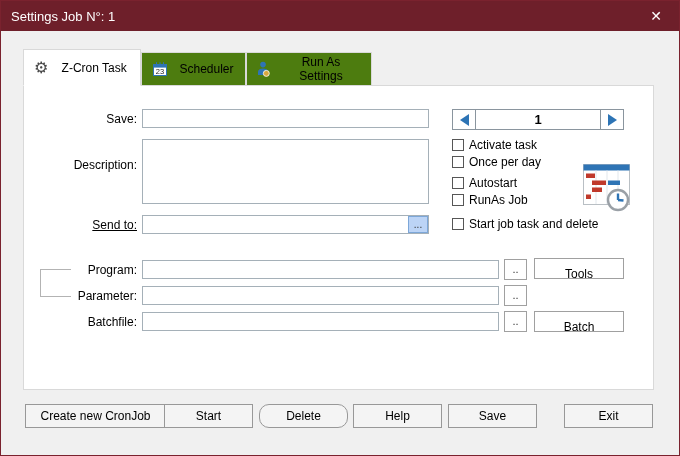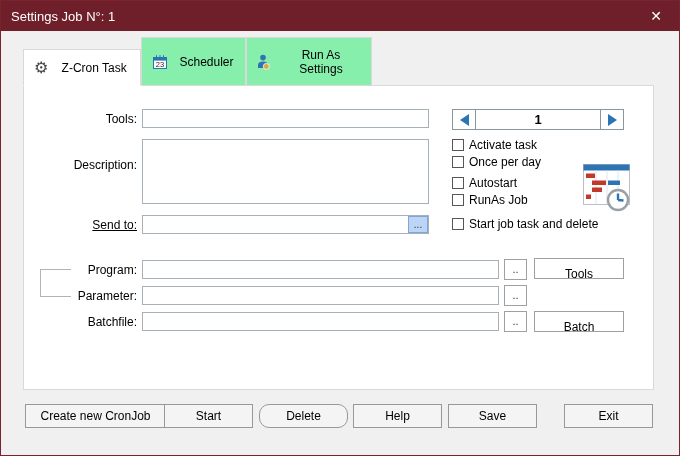--- a/index.html
+++ b/index.html
@@ -18,22 +18,22 @@
   .titlebar .close {
     margin-left:auto; width:46px; height:30px; display:flex;
     align-items:center; justify-content:center; font-size:14px; cursor:pointer;
   }
   
   .tabstrip {
     position:absolute; left:22px; top:48px; height:37px;
     display:flex; align-items:flex-end; z-index:3;
   }
   .tab {
-    box-sizing:border-box; height:48px; margin-bottom:1px;
-    background:#86efac; border:1px solid #d9d9d9; border-bottom:none;
+    box-sizing:border-box; height:33px; margin-bottom:1px;
+    background:#4d7c0f; border:1px solid #d9d9d9; border-bottom:none;
     display:flex; align-items:center; font-size:12px; cursor:pointer;
   }
   .tab.active {
     height:37px; margin-bottom:0; background:#fff;
     border-bottom:1px solid #fff;
   }
   .tab .ticon { margin-left:10px; display:flex; align-items:center; }
   .tab .tlabel { flex:1; text-align:center; padding:0 10px; }
   .gear { font-family:"DejaVu Sans", sans-serif; font-size:16px; color:#4a4a4a; line-height:16px; }
   
@@ -139,21 +139,21 @@
           <path d="M1 14 L1 11 Q1 7.4 6 7.4 Q11 7.4 11 11 L11 14 Z" fill="#2e74b5"></path>
           <circle cx="9.3" cy="12.4" r="3" fill="#d9a83f" stroke="#fff" stroke-width="0.8"></circle>
         </svg>
       </span>
       <span class="tlabel">Run As Settings</span>
     </div>
   </div>
 
   <div class="page">
 
-    <span class="flabel" style="top:25px;">Tools:</span>
+    <span class="flabel" style="top:25px;">Save:</span>
     <input class="finput" style="top: 23px; width: 287px;" value="">
 
     <span class="flabel" style="top:71px;">Description:</span>
     <textarea class="ftextarea" style="top: 53px; width: 287px; height: 65px;"></textarea>
 
     <span class="flabel" style="top:131px;text-decoration:underline;">Send to:</span>
     <input class="finput" style="top: 129px; width: 287px;" value="">
     <button class="browse-lg" style="left:384px; top:130px;">...</button>
 
     <div class="spinner">

